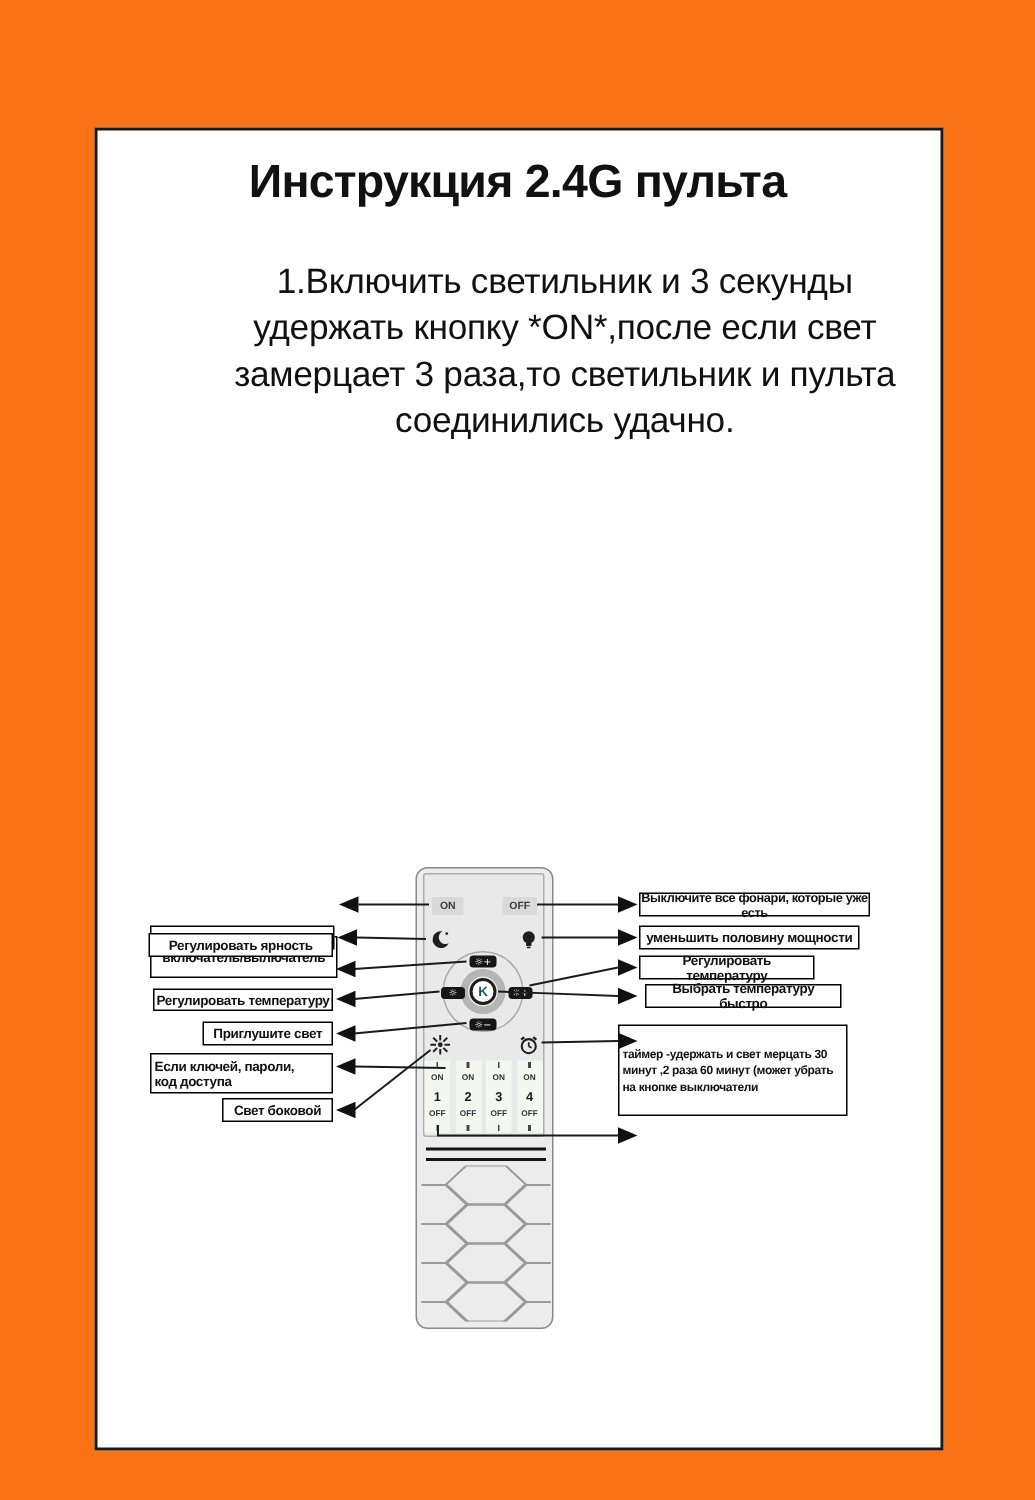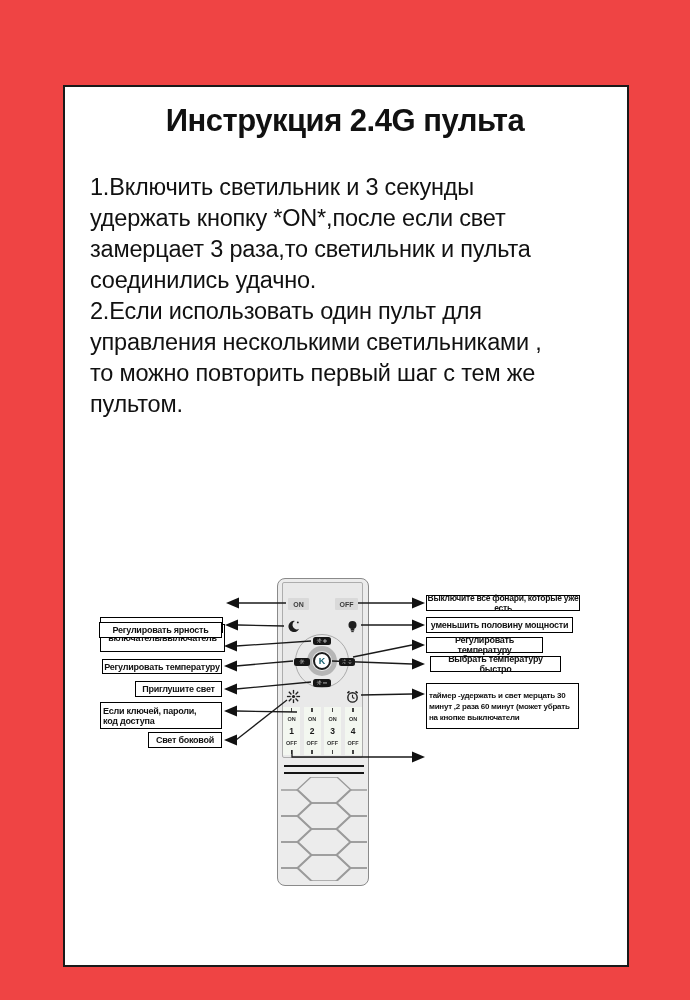--- a/index.html
+++ b/index.html
@@ -1,23 +1,23 @@
 <!DOCTYPE html>
 <html><head>
 <meta charset="utf-8">
 <style>
   html,body{margin:0;padding:0;background:#fff;}
-  #page{position:relative;width:690px;height:1000px;background:#ef4444;
+  #page{position:relative;width:690px;height:1000px;background:#f97316;
         font-family:"Liberation Sans",sans-serif;color:#111;overflow:hidden;}
   .frame{position:absolute;left:63px;top:85px;width:562px;height:878px;
          border:2px solid #1a1a1a;background:#fff;}
   .title{position:absolute;left:63px;top:103px;width:564px;text-align:center;
          font-size:31px;font-weight:bold;letter-spacing:-0.5px;}
-  .para{position:absolute;left:90px;width:545px;font-size:23.5px;line-height:31px;
-        white-space:pre-line;letter-spacing:-0.2px;}
+  .para{position:absolute;left:104px;width:545px;font-size:23.5px;line-height:31px;
+        white-space:pre-line;letter-spacing:-0.2px;text-align:center;}
   .lbox{position:absolute;border:1px solid #000;background:#fff;font-size:9px;
         font-weight:bold;display:flex;align-items:center;justify-content:center;
         text-align:center;letter-spacing:-0.25px;line-height:10px;box-sizing:border-box;}
   .lbox.ml{justify-content:flex-start;text-align:left;padding:1px 2px;white-space:pre-line;}
   .remote{position:absolute;left:277px;top:578px;width:92px;height:308px;
           background:#ececec;border:1.5px solid #8a8a8a;border-radius:8px;box-sizing:border-box;}
   .panel{position:absolute;left:4px;top:3px;width:81px;height:176px;
          border:1px solid #adadad;border-radius:2px;background:#e9e9e9;box-sizing:border-box;}
   .rbtn{position:absolute;background:#d9d9d9;color:#3a3a3a;font-size:7px;font-weight:bold;
         display:flex;align-items:center;justify-content:center;border-radius:1px;}
@@ -47,39 +47,35 @@
 
 <div id="page">
   <div class="frame"></div>
 
   <div class="title">Инструкция 2.4G пульта</div>
 
   <div class="para" style="top:172px">1.Включить светильник и 3 секунды
 удержать кнопку *ON*,после если свет
 замерцает 3 раза,то светильник и пульта
 соединились удачно.</div>
-  <div class="para" style="top:296px">2.Если использовать один пульт для
-управления несколькими светильниками ,
-то можно повторить первый шаг с тем же
-пультом.</div>
 
   <div class="lbox" style="left:100px;top:624px;width:125px;height:28px">включатель/вылючатель</div>
   <div class="lbox" style="left:100px;top:617px;width:123px;height:16px">маленькая ночная лампа</div>
   <div class="lbox" style="left:99px;top:622px;width:123px;height:16px">Регулировать ярность</div>
   <div class="lbox" style="left:102px;top:659px;width:120px;height:15px">Регулировать температуру</div>
   <div class="lbox" style="left:135px;top:681px;width:87px;height:16px">Приглушите свет</div>
   <div class="lbox ml" style="left:100px;top:702px;width:122px;height:27px">Если ключей, пароли,
 код доступа</div>
   <div class="lbox" style="left:148px;top:732px;width:74px;height:16px">Свет боковой</div>
 
   <div class="lbox" style="left:426px;top:595px;width:154px;height:16px;font-size:8.5px">Выключите все фонари, которые уже есть</div>
   <div class="lbox" style="left:426px;top:617px;width:147px;height:16px">уменьшить половину мощности</div>
   <div class="lbox" style="left:426px;top:637px;width:117px;height:16px">Регулировать температуру</div>
   <div class="lbox" style="left:430px;top:656px;width:131px;height:16px">Выбрать температуру быстро</div>
-  <div class="lbox ml" style="left:426px;top:683px;width:153px;height:46px;font-size:8px;line-height:11px">таймер -удержать и свет мерцать 30
+  <div class="lbox ml" style="left:412px;top:683px;width:153px;height:61px;font-size:8px;line-height:11px">таймер -удержать и свет мерцать 30
 минут ,2 раза 60 минут (может убрать
 на кнопке выключатели</div>
 
   <div class="remote">
     <div class="panel"></div>
 
     <div class="rbtn" style="left:10px;top:19px;width:21px;height:12px">ON</div>
     <div class="rbtn" style="left:57px;top:19px;width:23px;height:12px">OFF</div>
 
     <svg class="icon15" style="left:8px;top:40px" viewBox="0 0 16 16">

